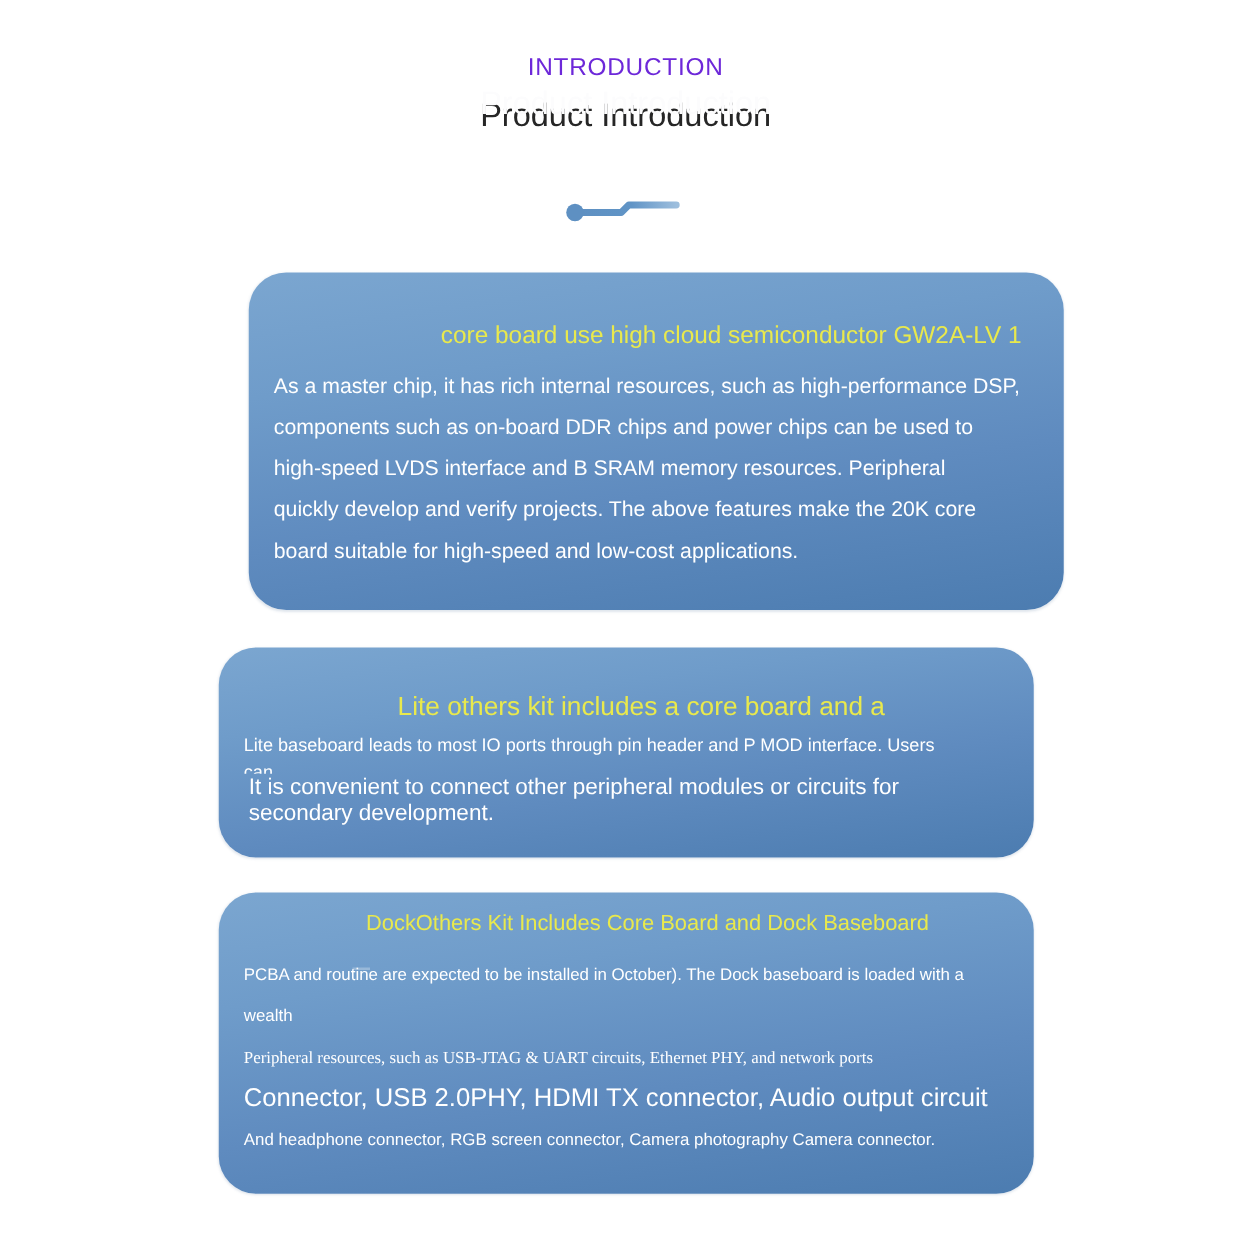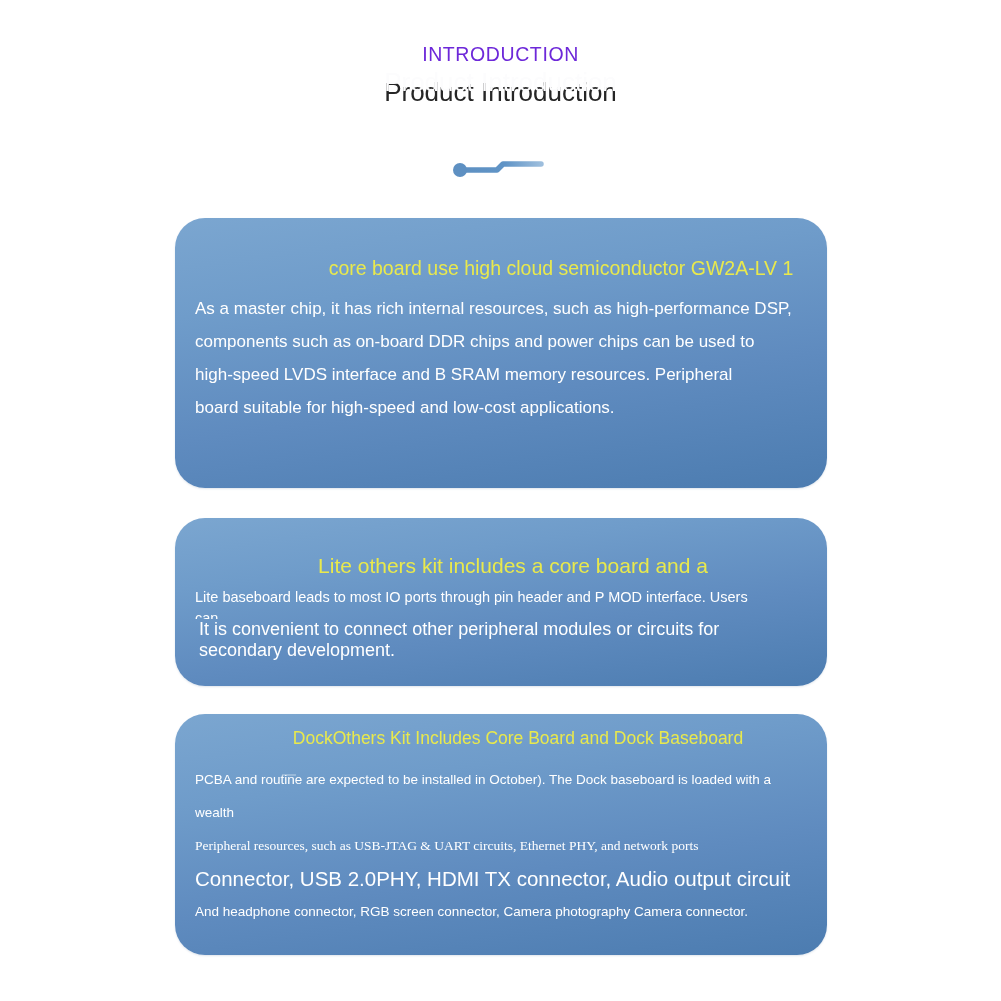--- a/index.html
+++ b/index.html
@@ -74,21 +74,21 @@
   .card {
     position: absolute;
     left: 175px;
     width: 652px;
     border-radius: 30px;
     box-sizing: border-box;
     background: linear-gradient(172deg, #7ba6d0 0%, #6f9cca 28%, #5f8bbf 62%, #4c7cb0 100%);
     box-shadow: 0 1px 2px rgba(80,110,150,0.18);
     overflow: hidden;
   }
-  .card-1 { top: 218px; height: 270px; }
+  .card-1 { top: 218px; height: 270px; margin-left: 24px; }
   .card-2 { top: 518px; height: 168px; }
   .card-3 { top: 714px; height: 241px; }
 
   .card-title {
     color: #e9e94c;
     font-weight: 400;
     text-align: center;
     line-height: 1.2;
     white-space: nowrap;
   }
@@ -159,20 +159,21 @@
       <circle cx="19" cy="18" r="7" fill="#5e90c2"></circle>
     </svg>
   </div>
 
   <div class="card card-1">
     <div class="card-title">core board use high cloud semiconductor GW2A-LV 1</div>
     <div class="card-body">
       <p>As a master chip, it has rich internal resources, such as high-performance DSP,</p>
       <p>components such as on-board DDR chips and power chips can be used to</p>
       <p>high-speed LVDS interface and B SRAM memory resources. Peripheral</p>
+      <p>quickly develop and verify projects. The above features make the 20K core</p>
       <p>board suitable for high-speed and low-cost applications.</p>
     </div>
   </div>
 
   <div class="card card-2">
     <div class="card-title">Lite others kit includes a core board and a</div>
     <div class="card-body">
       <p class="line-a">Lite baseboard leads to most IO ports through pin header and P MOD interface. Users</p>
       <p class="line-clip">can</p>
       <p class="line-b">It is convenient to connect other peripheral modules or circuits for secondary development.</p>

